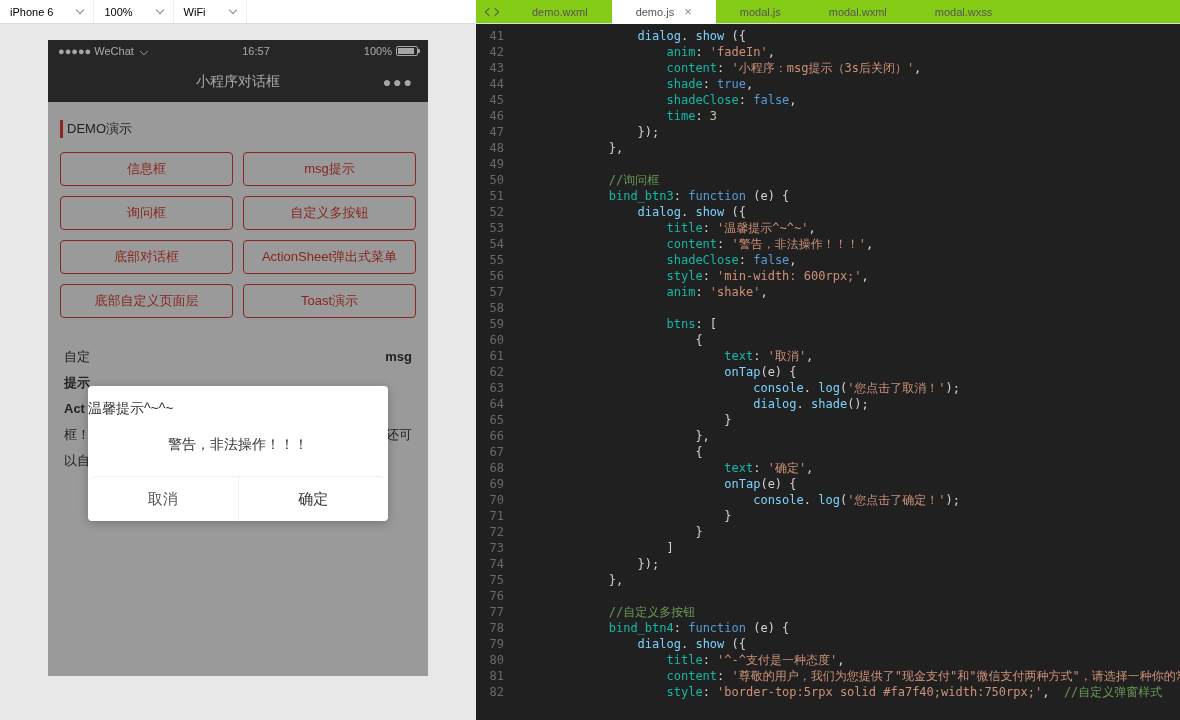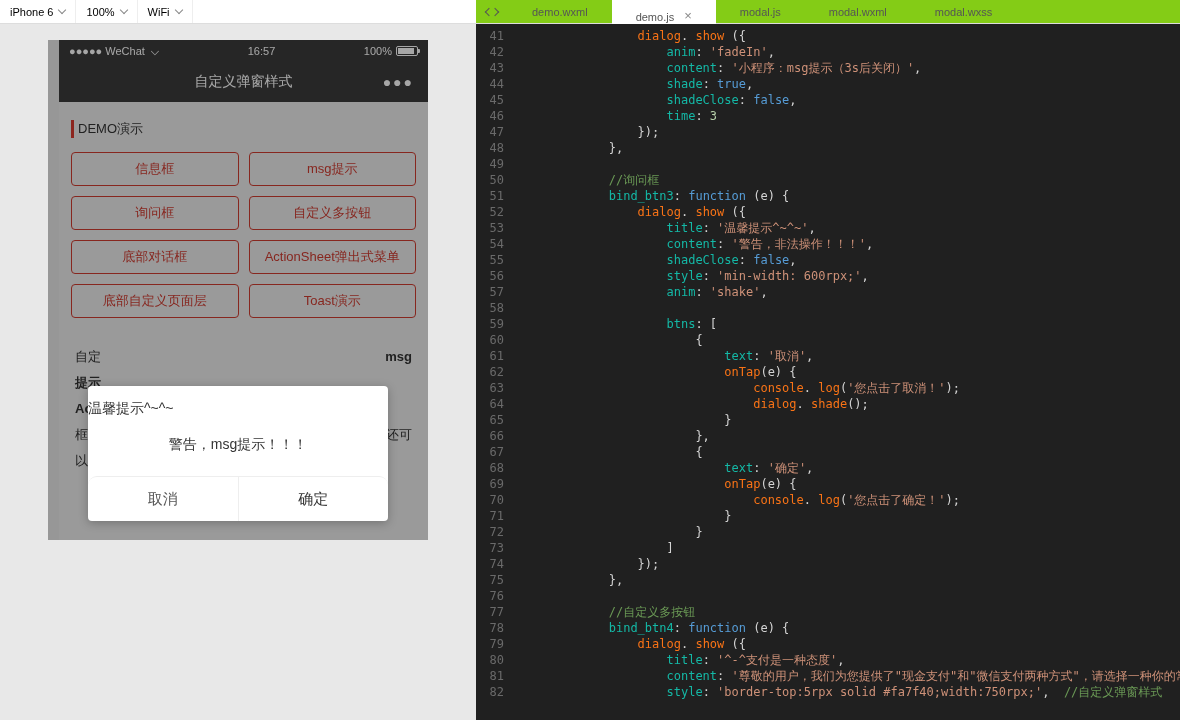--- a/index.html
+++ b/index.html
@@ -2,25 +2,25 @@
 <html><head>
 <meta charset="utf-8">
 <style>
 * { margin: 0; padding: 0; box-sizing: border-box; }
 body { width: 1180px; height: 720px; font-family: "Microsoft YaHei", Arial, sans-serif; background: #e8e8e8; overflow: hidden; font-size: 12px; }
 .app { display: flex; height: 720px; }
 
 
 .left-panel { width: 476px; background: #e8e8e8; display: flex; flex-direction: column; }
 .toolbar { height: 24px; background: #fff; border-bottom: 1px solid #ddd; display: flex; align-items: center; font-size: 11px; }
-.toolbar-item { padding: 0 10px; height: 100%; display: flex; align-items: center; gap: 6px; border-right: 1px solid #eee; cursor: pointer; }
+.toolbar-item { padding: 0 10px; height: 100%; display: flex; align-items: center; gap: 24px; border-right: 1px solid #eee; cursor: pointer; }
 .chevron-down { display: inline-block; width: 6px; height: 6px; border-right: 1px solid #888; border-bottom: 1px solid #888; transform: rotate(45deg); margin-top: -3px; }
 
 .simulator-wrap { flex: 1; display: flex; justify-content: center; padding-top: 16px; }
-.simulator { width: 380px; height: 500px; position: relative; padding-left: 11px; }
+.simulator { width: 380px; height: 636px; position: relative; }
 .phone-overlay { position: absolute; inset: 0; background: rgba(0,0,0,0.35); z-index: 5; }
 
 .status-bar { height: 22px; background: #3b3b3b; color: #fff; display: flex; align-items: center; justify-content: space-between; padding: 0 10px; font-size: 11px; }
 .signal { display: flex; align-items: center; gap: 6px; }
 .battery { display: flex; align-items: center; gap: 4px; }
 .battery-icon { width: 22px; height: 10px; border: 1px solid #fff; border-radius: 2px; position: relative; }
 .battery-icon::before { content: ""; position: absolute; inset: 1px; right: 3px; background: #fff; }
 .battery-icon::after { content: ""; position: absolute; right: -3px; top: 2px; width: 2px; height: 4px; background: #fff; border-radius: 0 1px 1px 0; }
 
 .nav-bar { height: 40px; background: #3b3b3b; color: #fff; display: flex; align-items: center; justify-content: center; position: relative; font-size: 14px; }
@@ -42,33 +42,33 @@
 .modal-btn { flex: 1; height: 44px; display: flex; align-items: center; justify-content: center; font-size: 15px; cursor: pointer; }
 .modal-btn:first-child { border-right: 1px solid #eee; color: #555; }
 .modal-btn:last-child { color: #333; }
 
 
 .right-panel { flex: 1; background: #1e1e1e; display: flex; flex-direction: column; min-width: 0; }
 .tab-bar { height: 24px; background: #84cc16; display: flex; align-items: center; border-bottom: 1px solid #ddd; font-size: 11px; }
 .tab-icon { padding: 0 10px; cursor: pointer; color: #555; display: flex; align-items: center; gap: 2px; }
 .tab-icon .arrow { border-left: 1px solid #555; border-top: 1px solid #555; width: 6px; height: 6px; transform: rotate(-45deg); display: inline-block; }
 .tab { padding: 0 24px; height: 100%; display: flex; align-items: center; gap: 10px; cursor: pointer; color: #555; position: relative; }
-.tab.active { background: #fff; align-items: flex-end; }
+.tab.active { background: #fff; }
 .tab.active::after { content: ""; position: absolute; bottom: -1px; left: 0; right: 0; height: 1px; background: #fff; }
 .tab-close { color: #888; cursor: pointer; font-size: 13px; }
 
 .code-area { flex: 1; display: flex; background: #202020; font-family: Consolas, monospace; font-size: 12px; overflow: hidden; }
 .gutter { width: 36px; background: #202020; color: #6a6a6a; text-align: right; padding: 4px 8px 4px 0; line-height: 16px; white-space: pre; user-select: none; }
 .code { flex: 1; padding: 4px 0 4px 10px; line-height: 16px; white-space: pre; color: #dcdcdc; overflow: hidden; }
 .k-key { color: #14b8a6; }
 .k-kw { color: #569cd6; }
 .k-str { color: #ce9178; }
 .k-bool { color: #569cd6; }
 .k-num { color: #b5cea8; }
-.k-fn { color: #f97316; }
+.k-fn { color: #7dd3fc; }
 .k-comment { color: #6a9955; }
 .k-punc { color: #d4d4d4; }
 .k-cm2 { color: #6a9955; }
 </style>
 </head>
 <body>
 
 <div class="app">
 
   <div class="left-panel">
@@ -94,21 +94,21 @@
             <span>●●●●● WeChat</span>
             <span>⌵</span>
           </span>
           <span>16:57</span>
           <span class="battery">
             <span>100%</span>
             <span class="battery-icon"></span>
           </span>
         </div>
         <div class="nav-bar">
-          <span>自定义弹窗样式</span>
+          <span>小程序对话框</span>
           <span class="nav-more">●●●</span>
         </div>
         <div class="page-body">
           <div class="section-title">DEMO演示</div>
           <div class="btn-grid" id="btn-grid">
               <div class="demo-btn">信息框</div>
               <div class="demo-btn">msg提示</div>
               <div class="demo-btn">询问框</div>
               <div class="demo-btn">自定义多按钮</div>
               <div class="demo-btn">底部对话框</div>
@@ -122,21 +122,21 @@
             <div><b>Act</b></div>
             <div><span>框！</span><span style="float:right">还可</span></div>
             <div><span>以自</span></div>
           </div>
         </div>
 
         <div class="phone-overlay"></div>
 
         <div class="modal">
           <div class="modal-title">温馨提示^~^~</div>
-          <div class="modal-content">警告，msg提示！！！</div>
+          <div class="modal-content">警告，非法操作！！！</div>
           <div class="modal-btns">
             <div class="modal-btn">取消</div>
             <div class="modal-btn">确定</div>
           </div>
         </div>
       </div>
     </div>
   </div>
 
   <div class="right-panel">

